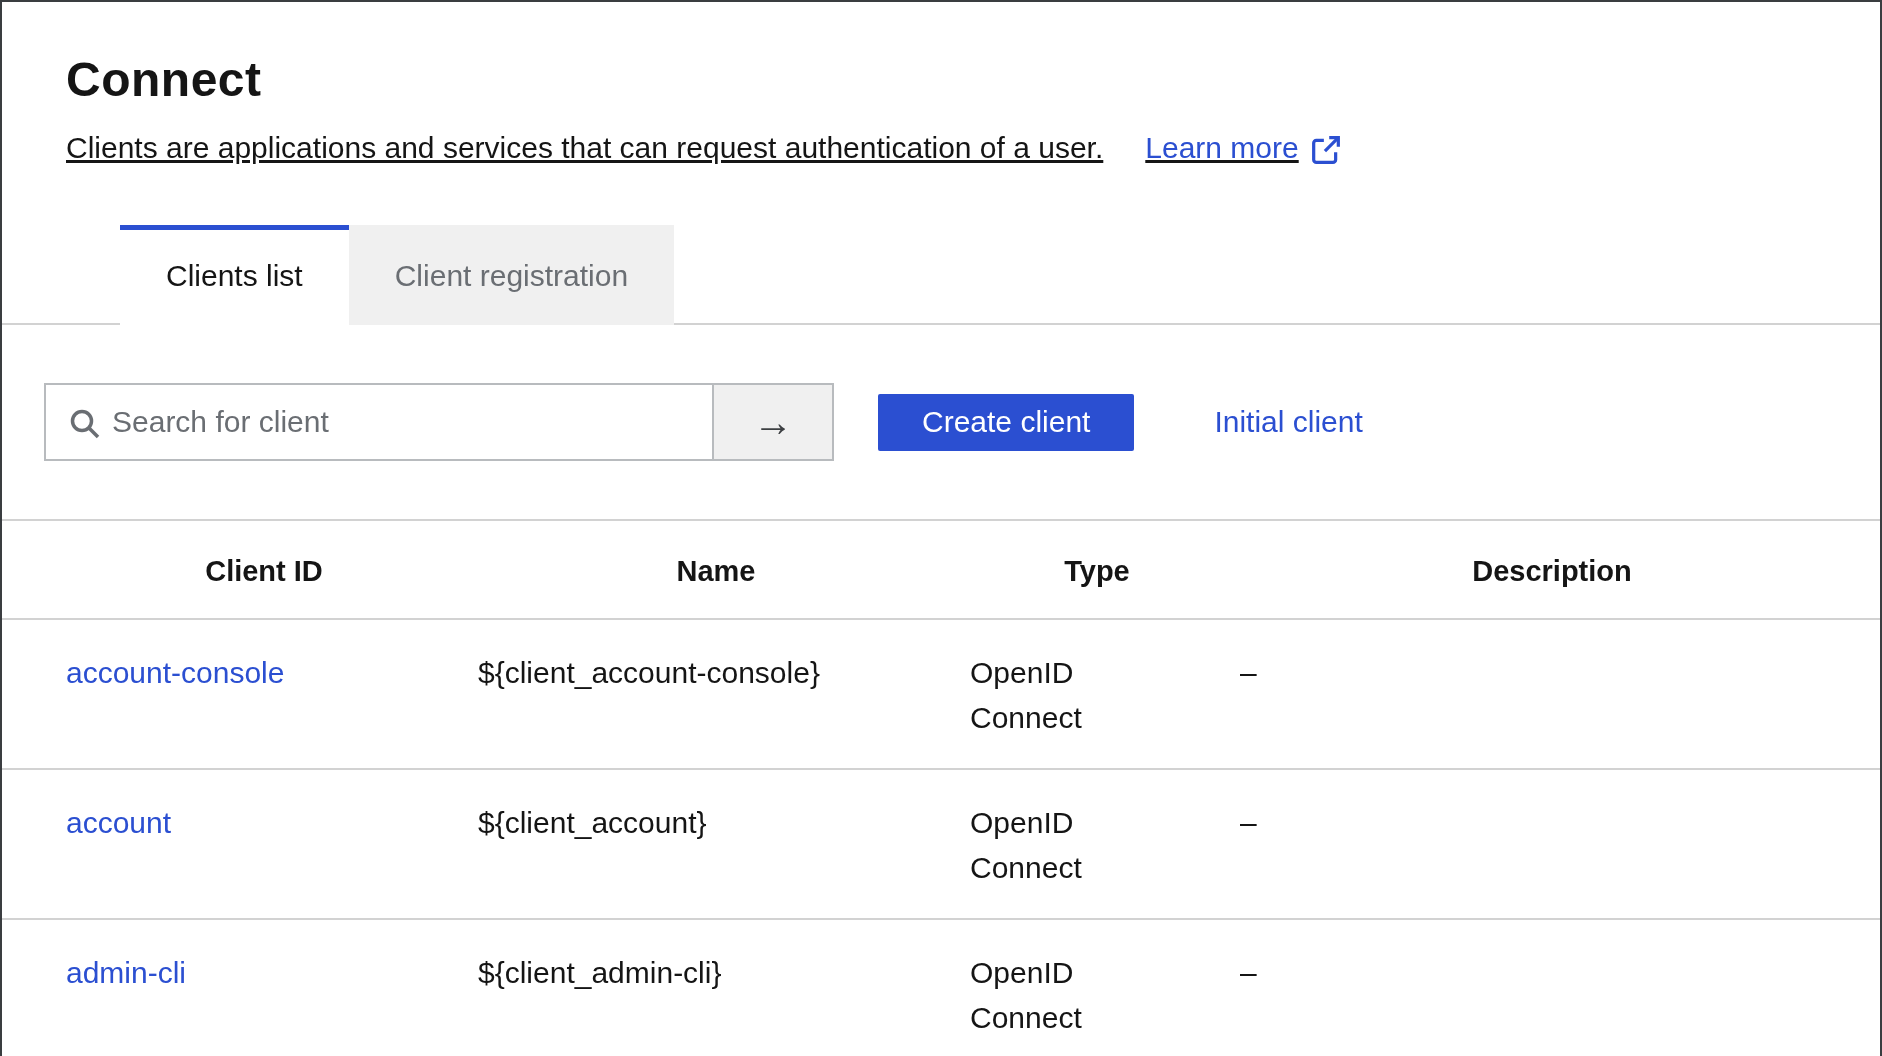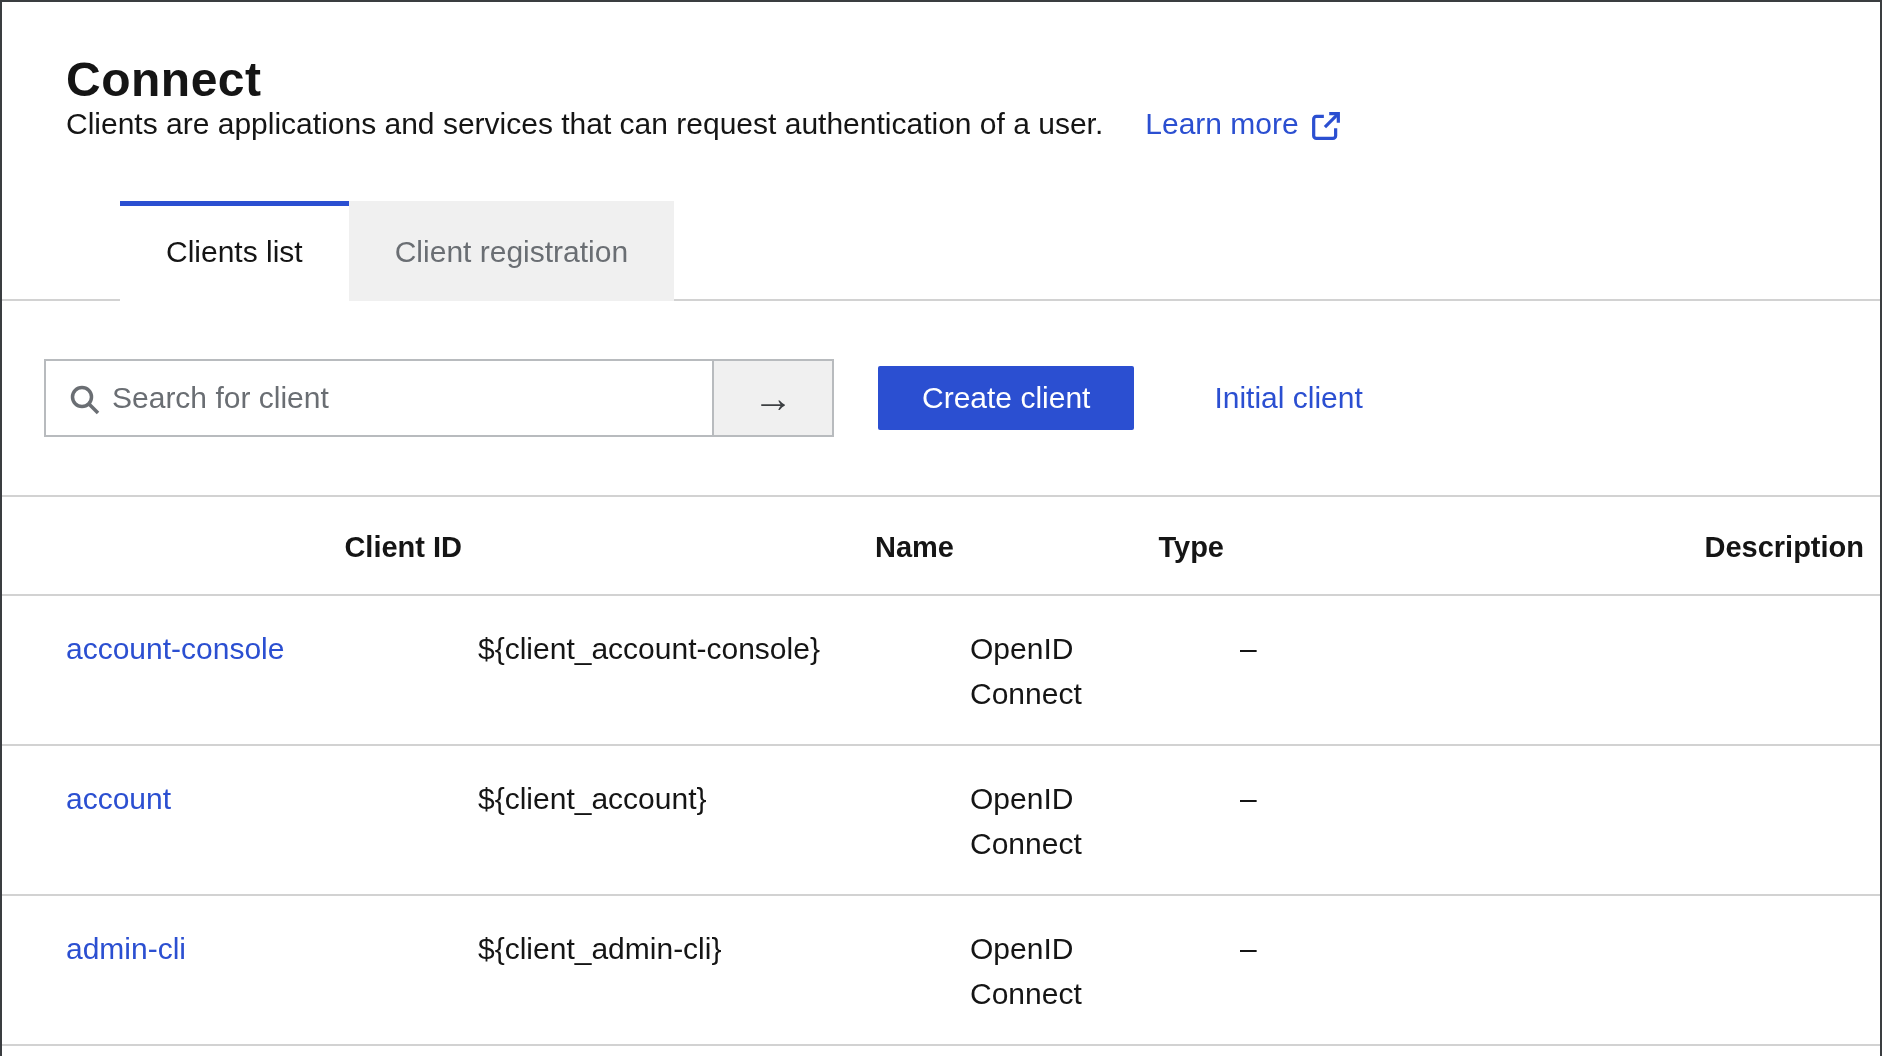--- a/index.html
+++ b/index.html
@@ -16,47 +16,47 @@
   body{
     font-family:"Liberation Sans", sans-serif;
     background:#fff;
     color:var(--text);
     border:2px solid var(--frame);
     border-bottom:none;
     overflow:hidden;
   }
   .header{padding:50px 64px 0 64px;}
   .page-title{font-size:48px;font-weight:600;letter-spacing:.5px;}
-  .subtitle-row{font-size:30px;display:flex;align-items:center;}
+  .subtitle-row{margin-top:24px;font-size:30px;display:flex;align-items:center;text-decoration:underline;}
   .subtitle-row .desc{color:var(--text);}
   .learn-more{margin-left:42px;color:var(--accent);text-decoration:none;display:inline-flex;align-items:flex-end;cursor:pointer;font-size:30px;}
   .learn-more svg{margin-left:12px;}
 
   
   .tabstrip{margin-top:60px;display:flex;padding-left:118px;position:relative;}
   .tabstrip::after{content:"";position:absolute;left:0;right:0;bottom:0;height:2px;background:var(--border);z-index:0;}
   .tab{position:relative;z-index:1;font-size:30px;color:var(--muted);background:var(--tabbg);padding:34px 46px 32px;cursor:pointer;white-space:nowrap;}
   .tab + .tab{border-left:1px solid var(--border);}
   .tab.active{background:#fff;color:var(--text);border-top:5px solid var(--accent);padding-top:29px;border-left:none;}
   .tab.active + .tab{border-left:none;}
 
   
   .toolbar{margin-top:58px;padding:0 42px;display:flex;align-items:center;}
   .search-group{display:flex;height:78px;}
   .search-input-wrap{position:relative;width:670px;height:78px;border:2px solid var(--inputborder);background:#fff;}
   .search-input-wrap svg{position:absolute;left:22px;top:22px;}
   .search-input{width:100%;height:100%;border:none;outline:none;font-size:30px;padding:0 14px 0 66px;font-family:"Liberation Sans", sans-serif;color:var(--text);}
   .search-input::placeholder{color:var(--muted);opacity:1;}
   .search-go{width:120px;height:78px;background:var(--tabbg);border:2px solid var(--inputborder);border-left:none;cursor:pointer;font-size:40px;color:#3c3f42;line-height:1;font-family:"Liberation Sans", sans-serif;}
-  .btn-primary{margin-left:44px;height:64px;padding:0 44px;background:var(--accent);color:#fff;border:none;font-size:30px;font-family:"Liberation Sans", sans-serif;cursor:pointer;border-radius:2px;}
+  .btn-primary{margin-left:44px;height:57px;padding:0 44px;background:var(--accent);color:#fff;border:none;font-size:30px;font-family:"Liberation Sans", sans-serif;cursor:pointer;border-radius:2px;}
   .import-link{margin-left:80px;color:var(--accent);font-size:30px;text-decoration:none;cursor:pointer;}
 
   
   table{margin-top:58px;width:100%;border-collapse:collapse;table-layout:fixed;border-top:2px solid var(--border);}
-  th{font-size:29px;font-weight:700;text-align:right;padding:34px 16px 30px 0;border-bottom:2px solid var(--border);color:var(--text);}
+  th{font-size:29px;font-weight:700;text-align:center;padding:34px 16px 30px 0;border-bottom:2px solid var(--border);color:var(--text);}
   td{font-size:30px;padding:30px 16px 28px 0;border-bottom:2px solid var(--border);vertical-align:top;line-height:1.5;color:var(--text);}
   th:first-child,td:first-child{padding-left:64px;}
   td a{color:var(--accent);text-decoration:none;cursor:pointer;}
   .type-text{display:inline-block;max-width:175px;}
 </style>
 </head>
 <body>
 
 <div class="page">
 

